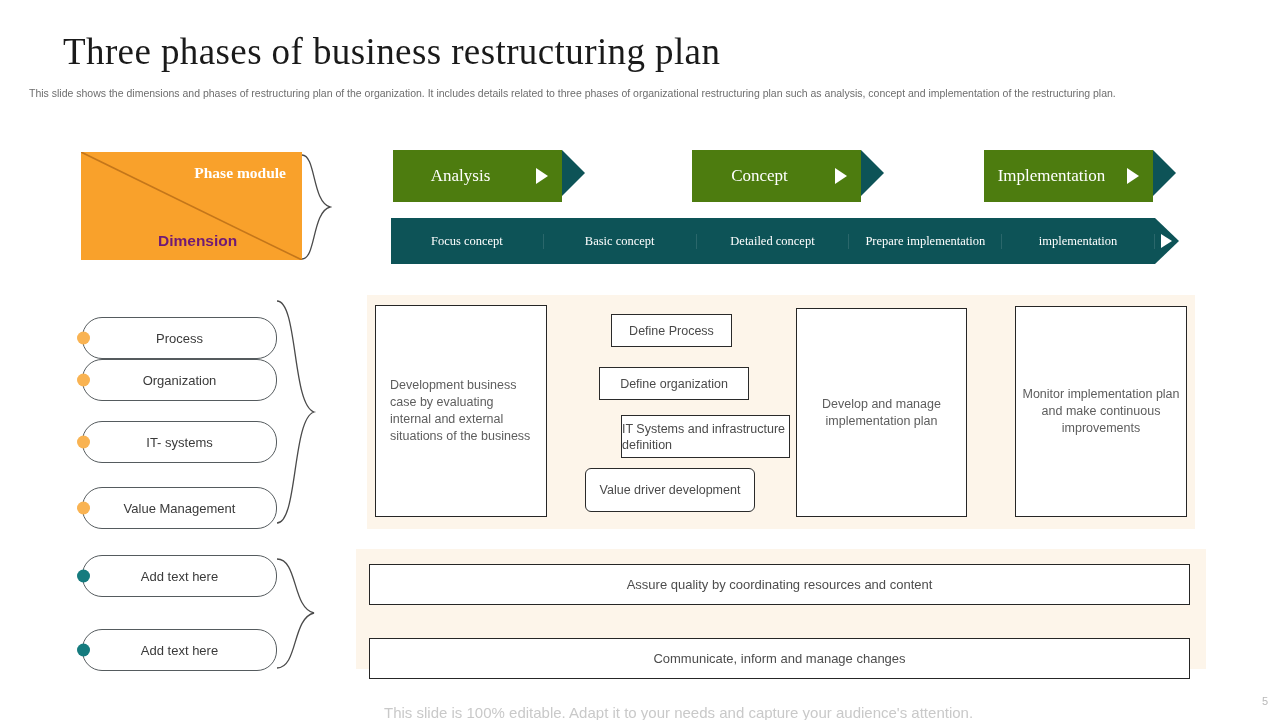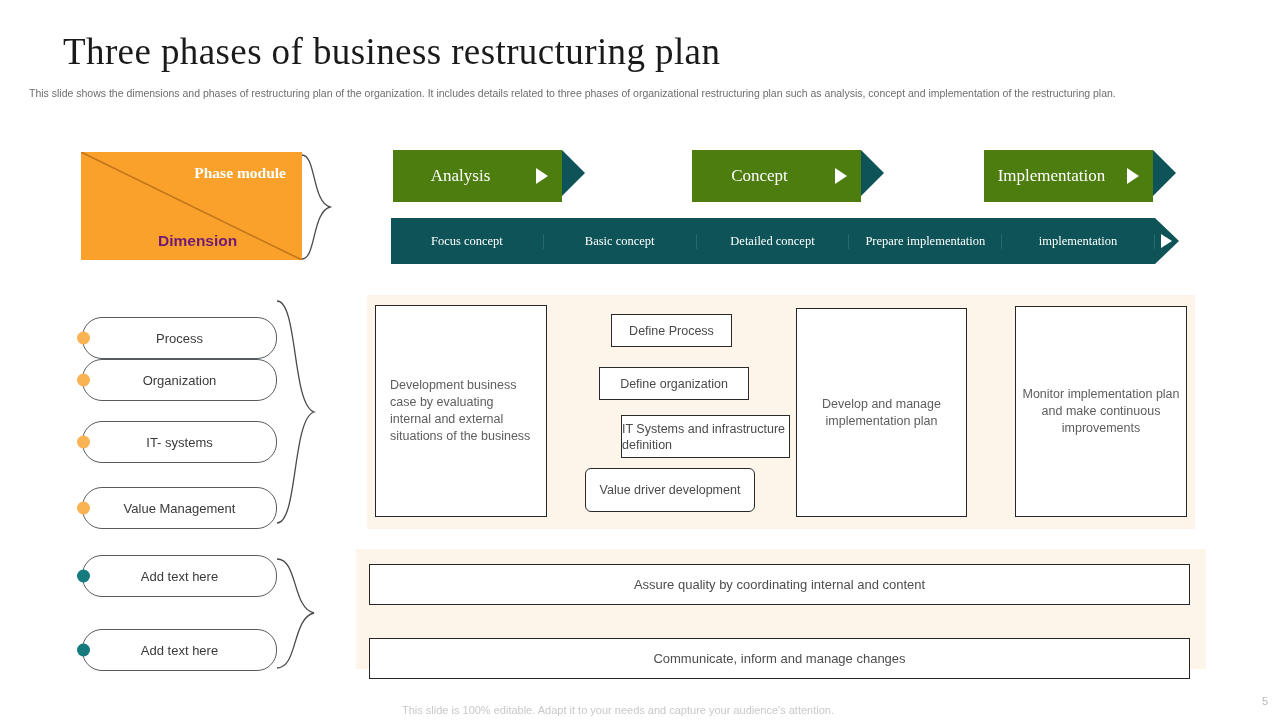--- a/index.html
+++ b/index.html
@@ -153,22 +153,22 @@
   .wide-bar{
     position:absolute;background:#ffffff;border:1px solid #262626;
     display:flex;align-items:center;justify-content:center;
     font-size:13px;color:#4d4d4d;
   }
   #bar-assure{left:369px;top:564px;width:819px;height:39px;}
   #bar-communicate{left:369px;top:618px;width:819px;height:39px;margin-top:20px;}
 
   
   .footer-note{
-    position:absolute;left:402px;top:704px;
-    font-size:11px;color:#c9c9c9;
+    position:absolute;left:384px;top:704px;
+    font-size:15px;color:#c9c9c9;
   }
   .page-num{
     position:absolute;right:12px;top:695px;
     font-size:11px;color:#b9b9b9;
   }
 </style>
 </head>
 <body>
 
 <div class="slide">
@@ -251,19 +251,19 @@
 
   <div class="cbox" id="cb-define-process">Define Process</div>
   <div class="cbox" id="cb-define-org">Define organization</div>
   <div class="cbox" id="cb-it-systems">IT Systems and infrastructure definition</div>
   <div class="cbox" id="cb-value-driver">Value driver development</div>
 
   <div class="wbox" id="box-develop">Develop and manage implementation plan</div>
   <div class="wbox" id="box-monitor">Monitor implementation plan and make continuous improvements</div>
 
   <div class="panel" id="panel-bottom"></div>
-  <div class="wide-bar" id="bar-assure">Assure quality by coordinating internal and content</div>
+  <div class="wide-bar" id="bar-assure">Assure quality by coordinating resources and content</div>
   <div class="wide-bar" id="bar-communicate">Communicate, inform and manage changes</div>
 
   <div class="footer-note">This slide is 100% editable. Adapt it to your needs and capture your audience's attention.</div>
   <div class="page-num">5</div>
 
 </div>
 
 </body></html>

